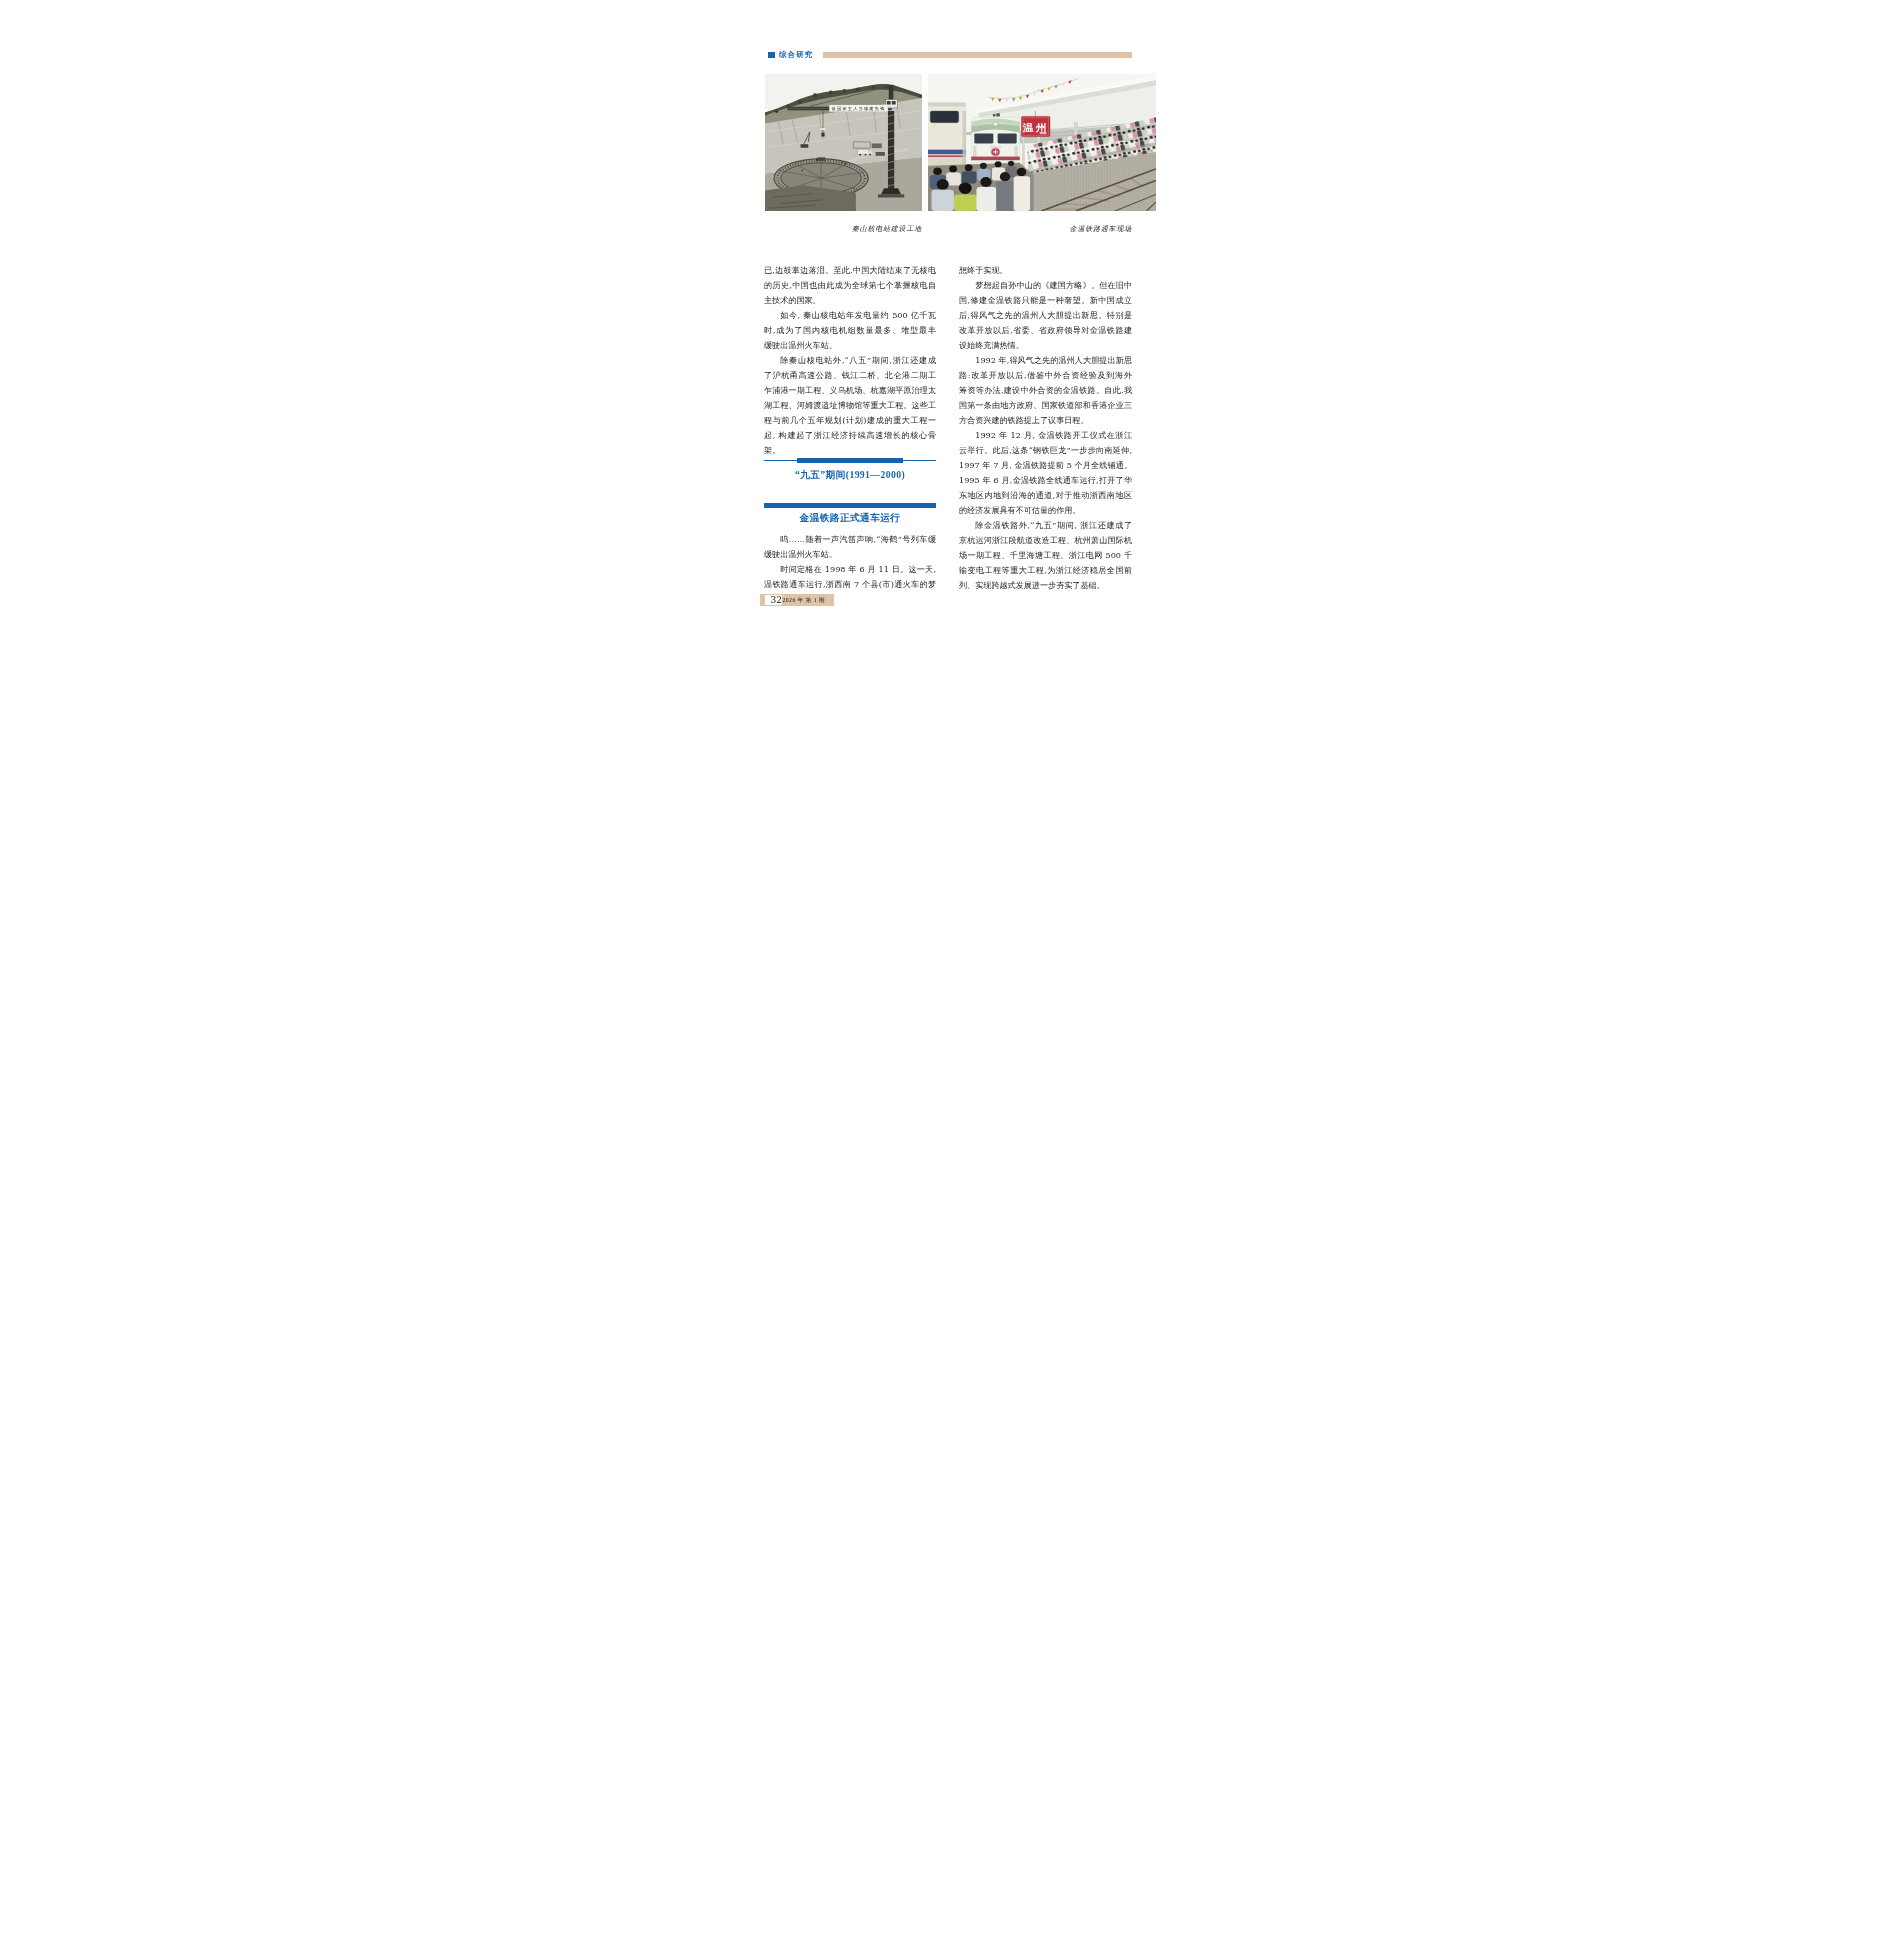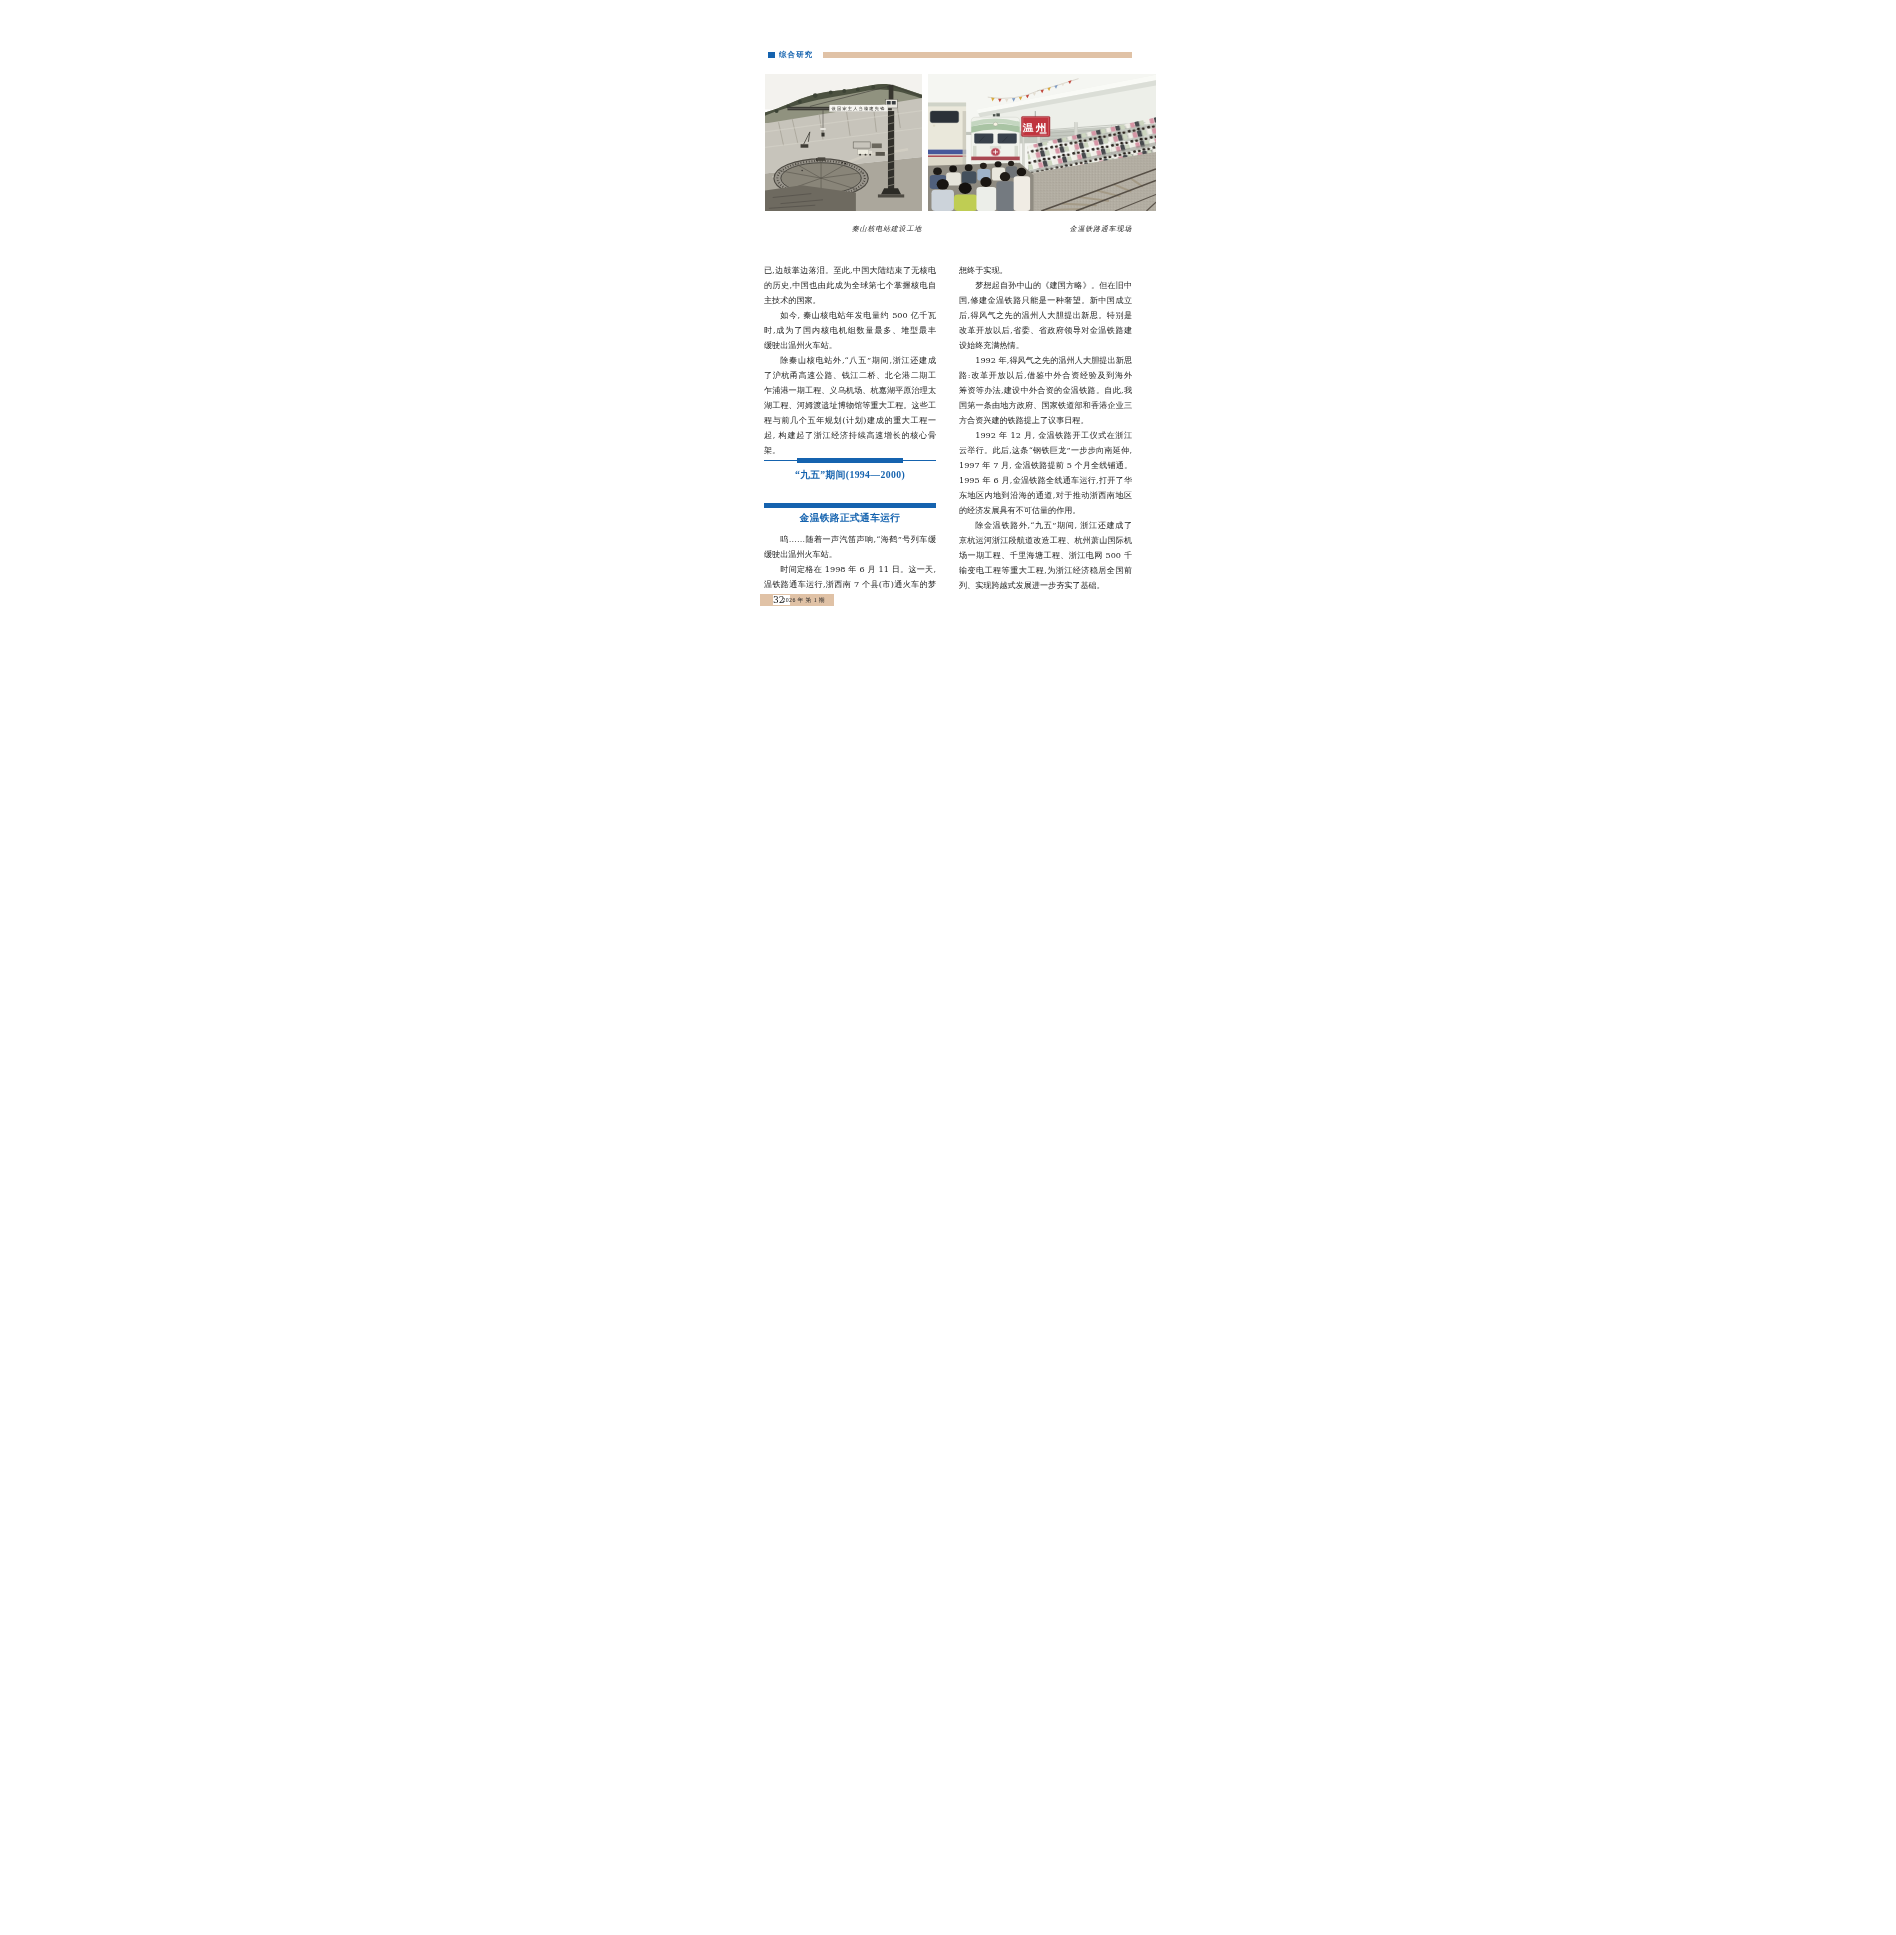--- a/index.html
+++ b/index.html
@@ -50,22 +50,22 @@
   .decor-top .thin{position:absolute;left:0;right:0;top:1.5px;height:1.2px;background:var(--blue)}
   .decor-top .bar{position:absolute;left:33px;width:106px;top:0;height:4.6px;background:var(--blue)}
   .headline{position:absolute;left:53px;width:172px;text-align:center;
     font-weight:bold;font-size:9.7px;color:var(--blue);letter-spacing:0.4px}
   #headline1{top:469px}
   #headline2{top:512px}
   .decor-bottom{position:absolute;left:53px;top:503px;width:172px;height:5px;background:var(--blue)}
 
   
   .footer-band{position:absolute;left:49px;top:594px;width:74px;height:12px;background:var(--tan)}
-  .footer-num{position:absolute;left:13px;top:0.8px;width:17px;height:10.5px;background:#ffffff;
-    text-align:left;font-size:9px;line-height:10.5px;color:#111}
+  .footer-num{position:absolute;left:5px;top:0.8px;width:17px;height:10.5px;background:#ffffff;
+    text-align:right;font-size:9px;line-height:10.5px;color:#111}
   .footer-issue{position:absolute;left:22.5px;top:0;height:12px;line-height:12px;
     font-size:5.8px;letter-spacing:0.4px;color:#222;white-space:nowrap}
 </style>
 </head>
 <body>
 
 <div class="page">
 
   <div class="hdr-square"></div>
   <div class="hdr-label sans">综合研究</div>
@@ -288,21 +288,21 @@
       <div class="line">湖工程、河姆渡遗址博物馆等重大工程。这些工</div>
       <div class="line">程与前几个五年规划(计划)建成的重大工程一</div>
       <div class="line">起, 构建起了浙江经济持续高速增长的核心骨</div>
       <div class="line short">架。</div>
     </div>
 
   <div class="decor-top">
     <div class="thin"></div>
     <div class="bar"></div>
   </div>
-  <div class="headline sans" id="headline1">“九五”期间(1994—2000)</div>
+  <div class="headline sans" id="headline1">“九五”期间(1991—2000)</div>
   <div class="headline sans" id="headline2">金温铁路正式通车运行</div>
   <div class="decor-bottom"></div>
 
   <div class="col" id="colL2">
       <div class="line indent">呜……随着一声汽笛声响,“海鹤”号列车缓</div>
       <div class="line short">缓驶出温州火车站。</div>
       <div class="line indent">时间定格在 1998 年 6 月 11 日。这一天,金</div>
       <div class="line">温铁路通车运行,浙西南 7 个县(市)通火车的梦</div>
     </div>
 

